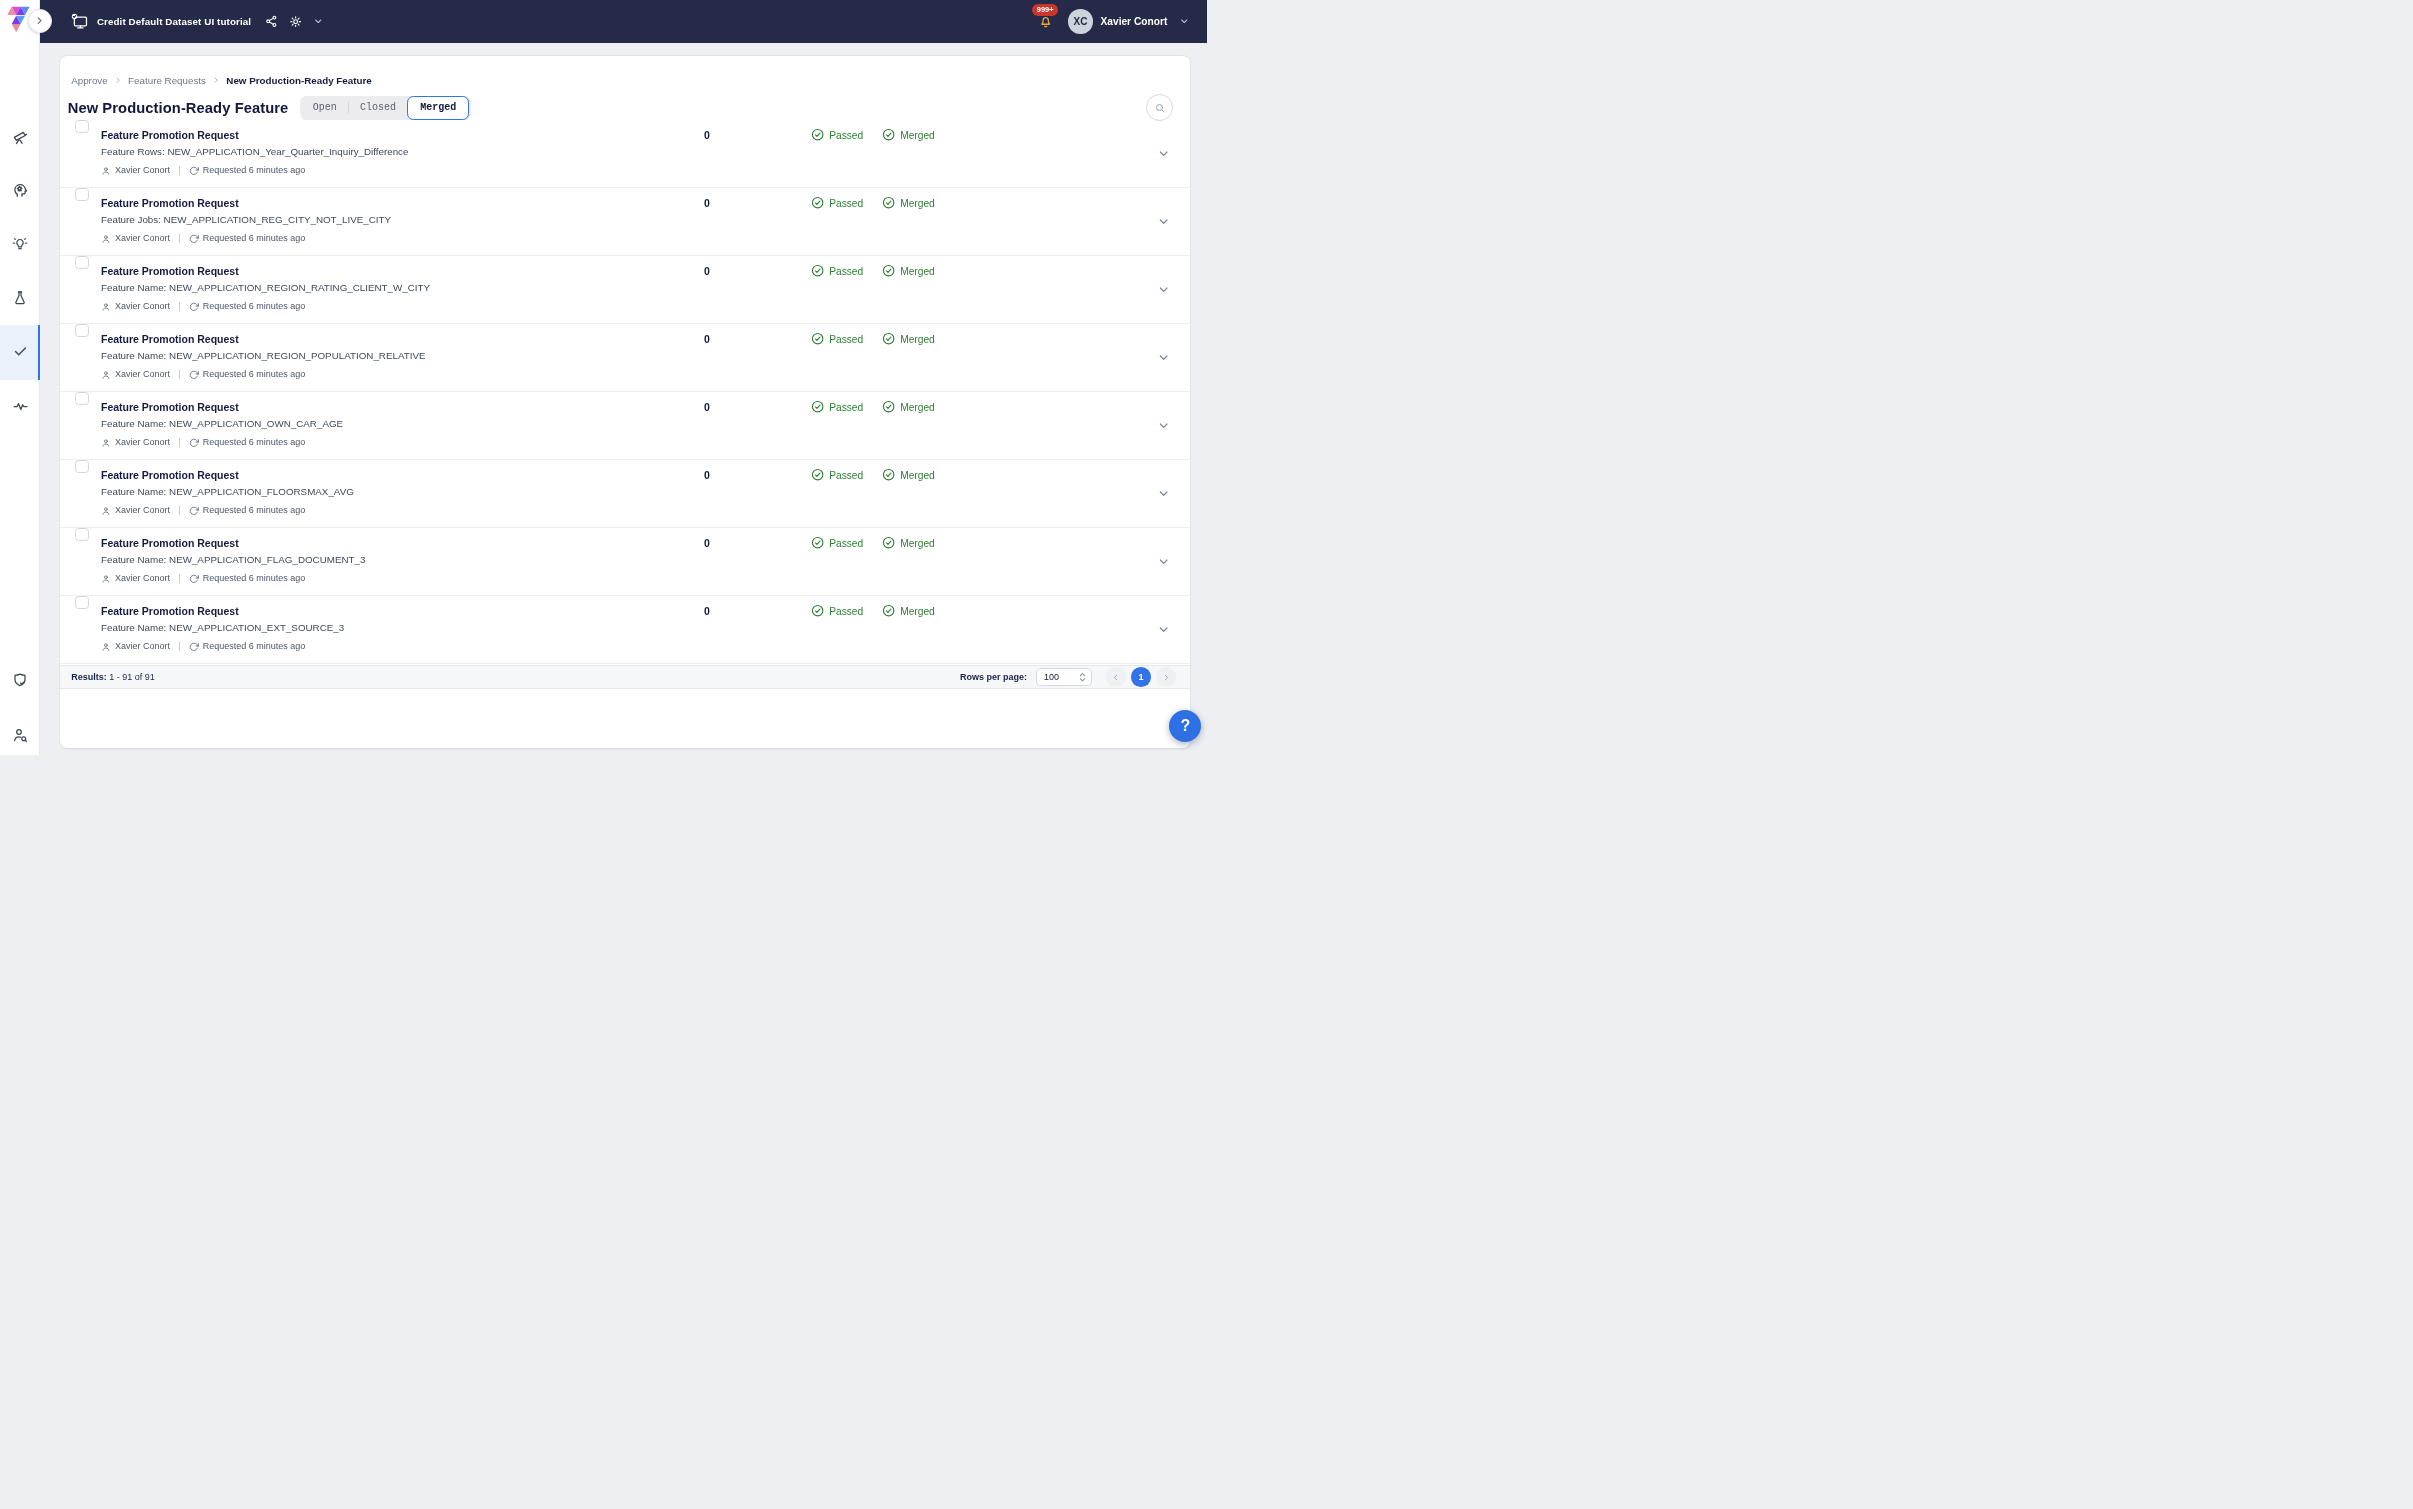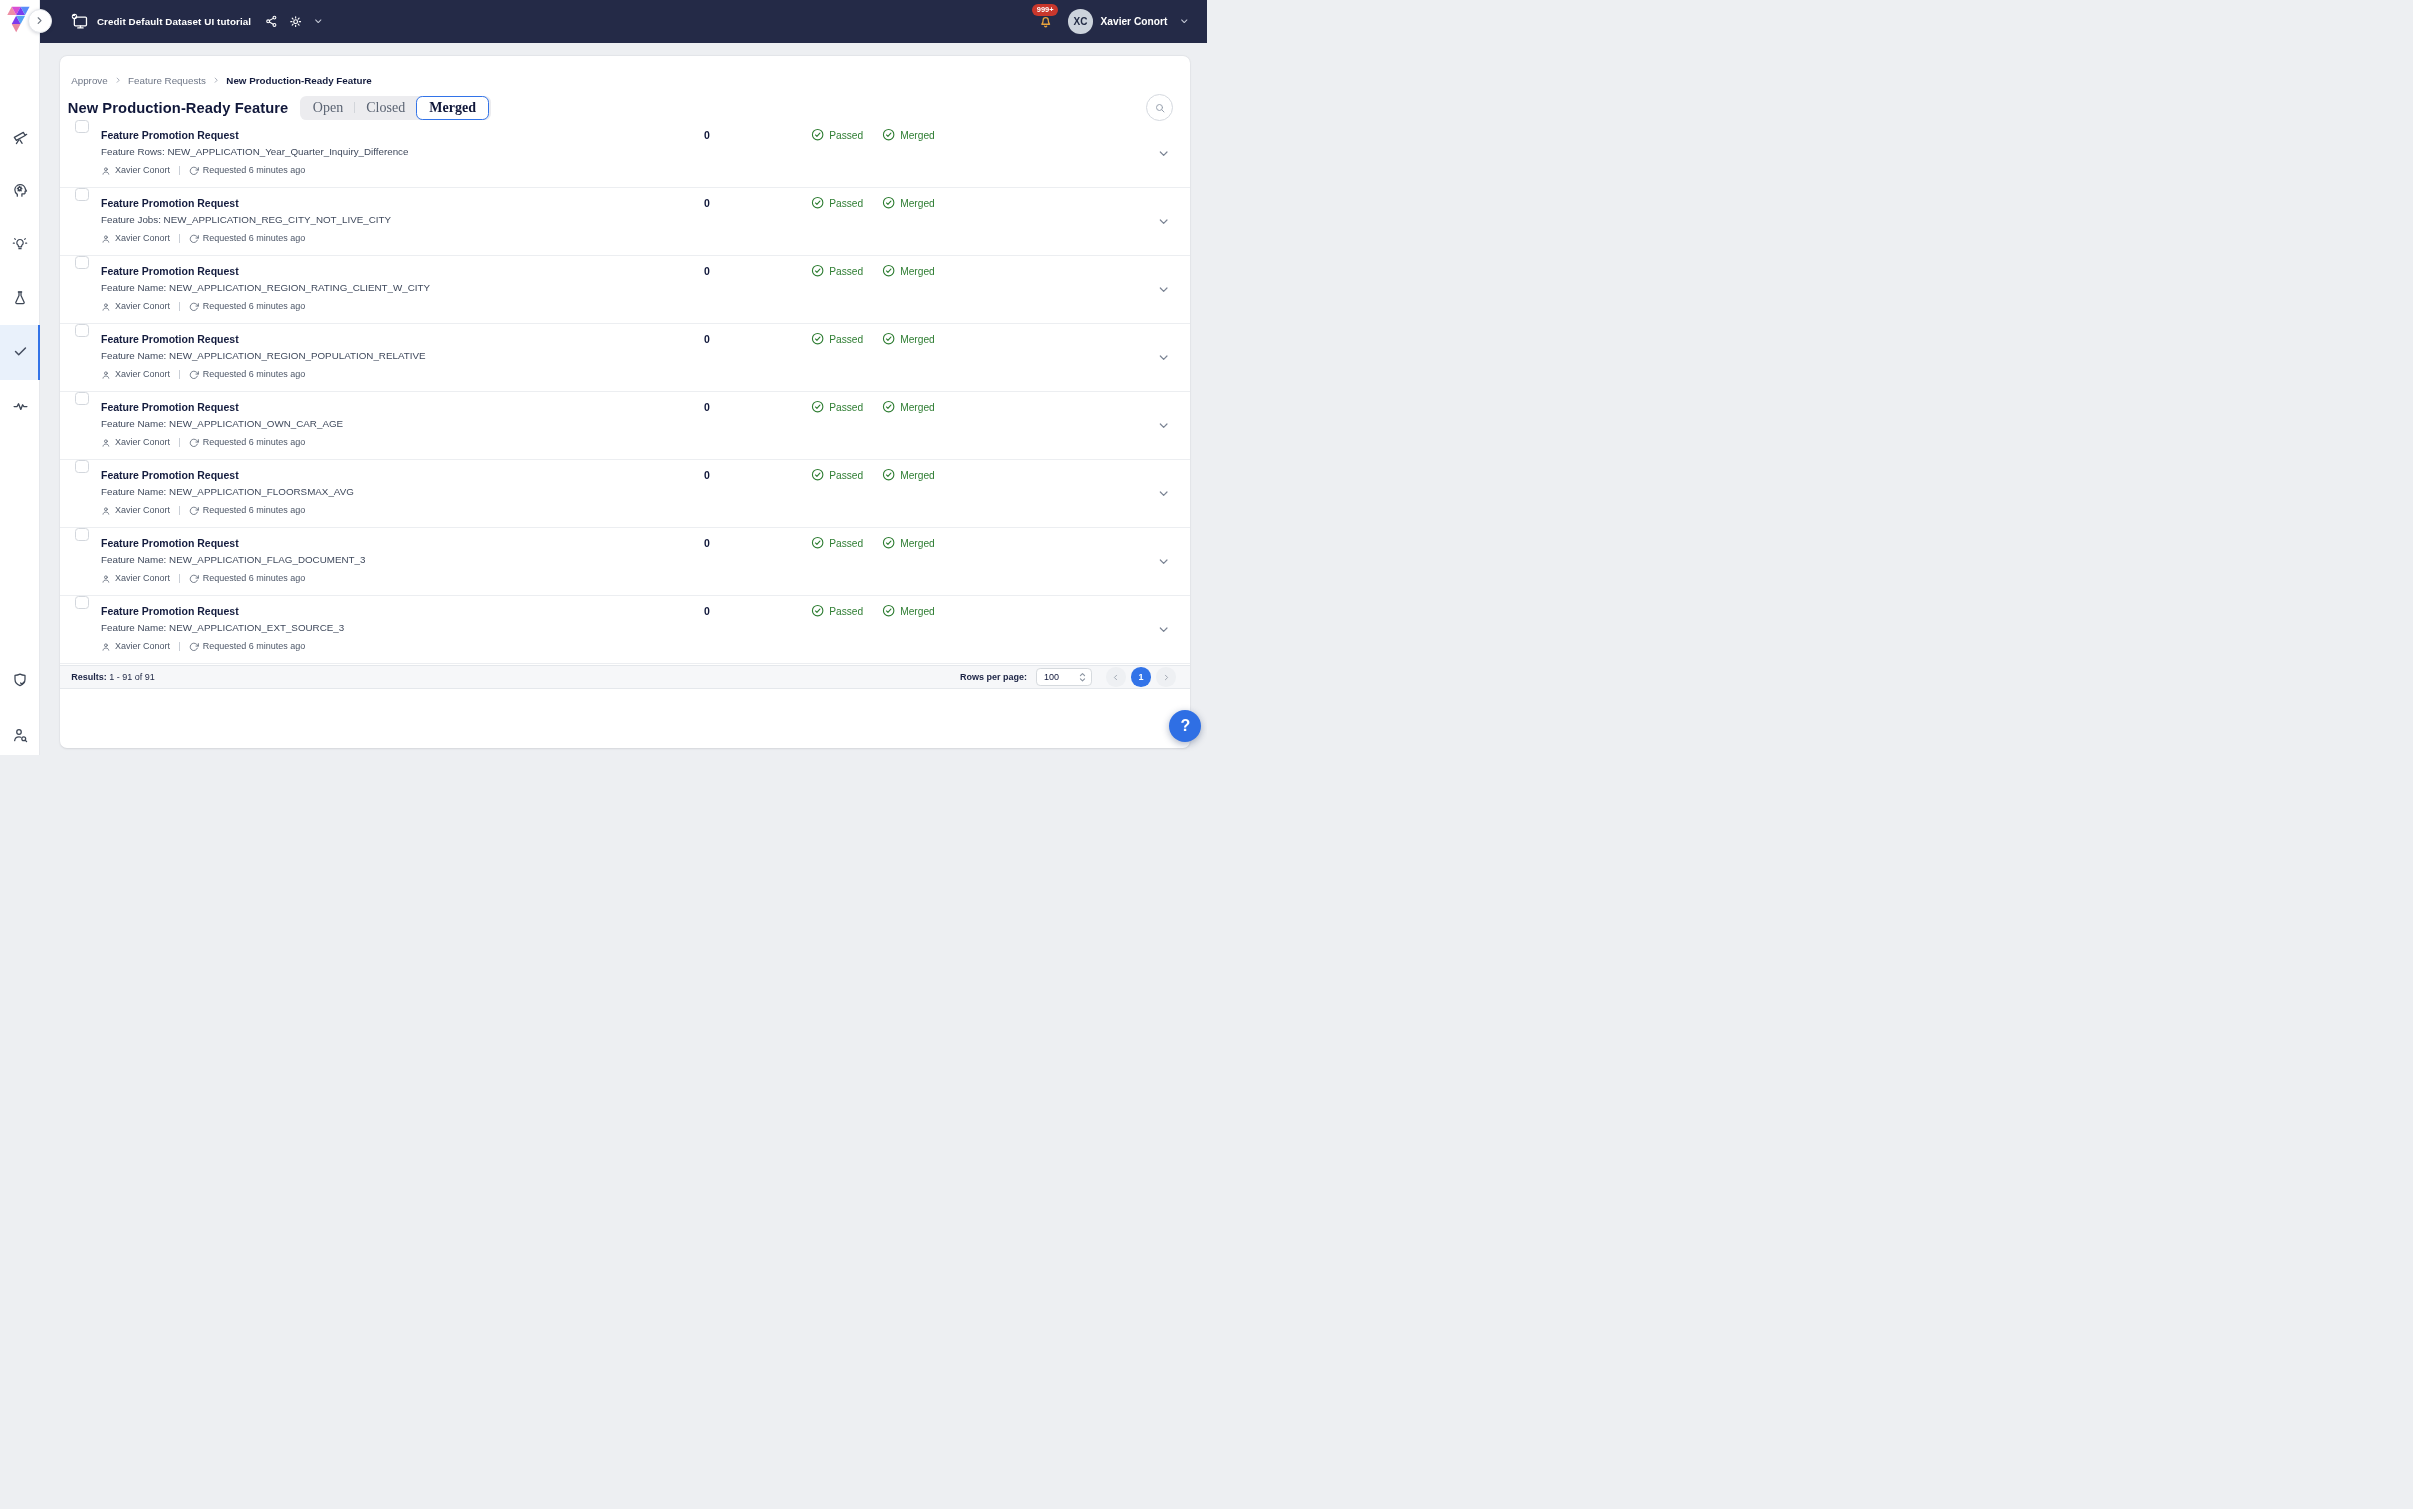--- a/index.html
+++ b/index.html
@@ -78,23 +78,23 @@
   .crumb-sep { color:#9aa1ad; }
 
   .title-row { margin-top:9px; padding:0 17px 0 7.7px; display:flex; align-items:center; height:25px; }
   .page-title { font-size:14.7px; font-weight:800; color:#10173a; letter-spacing:0.1px; }
 
   .tab-group {
     margin-left:11.2px; background:#ececef; border-radius:6.3px;
     display:flex; align-items:center; padding:2.1px; height:24px;
   }
   .tab {
-    font-size:14px; color:#5a6372; padding:0 11.2px; height:19.6px;
+    font-size:10px; color:#5a6372; padding:0 11.2px; height:19.6px;
     display:flex; align-items:center; background:transparent; border:none;
-    font-family:Liberation Serif, serif; cursor:pointer; border-radius:4.9px;
+    font-family:Liberation Mono, monospace; cursor:pointer; border-radius:4.9px;
   }
   .tab-divider { width:0.7px; height:11.2px; background:#d2d5da; }
   .tab.active {
     background:#fff; border:1.4px solid var(--accent,#3273e8); border-radius:6.3px;
     color:#10173a; font-weight:700; height:24px; margin:-2.1px 0; padding:0 12px;
   }
   .search-btn {
     margin-left:auto; width:27px; height:27px; border-radius:50%;
     background:#fff; border:1.1px solid #d5d9df; color:#98a1ae;
     display:flex; align-items:center; justify-content:center; cursor:pointer;

